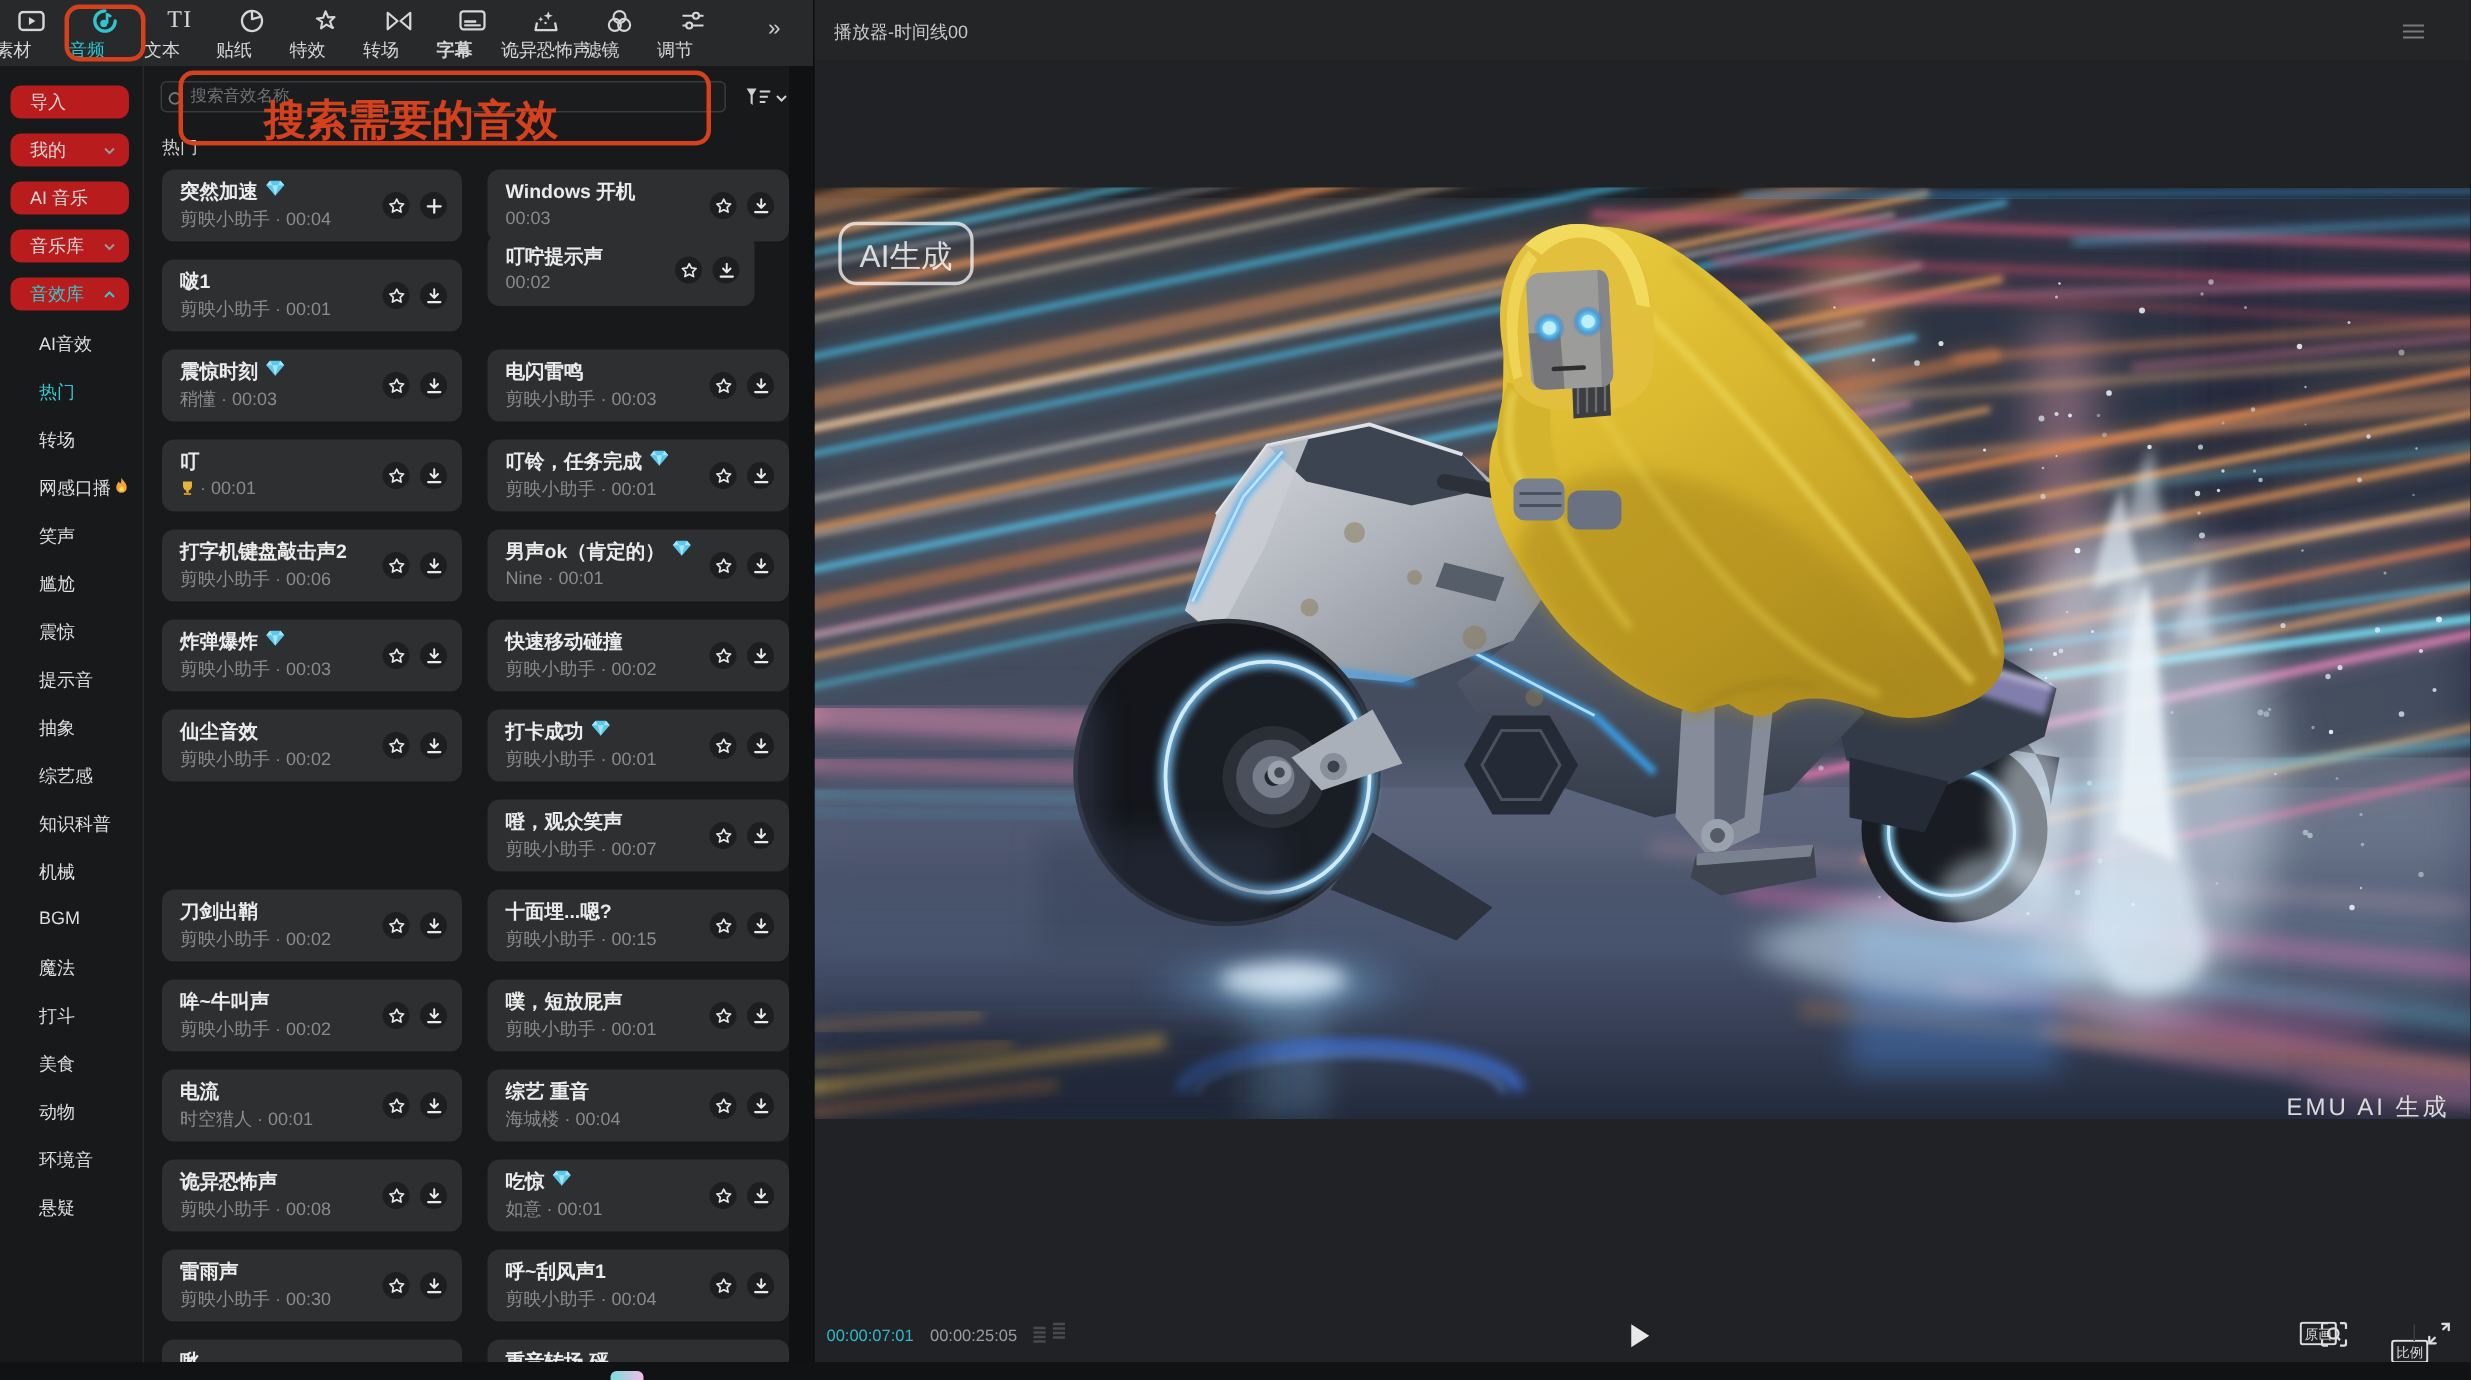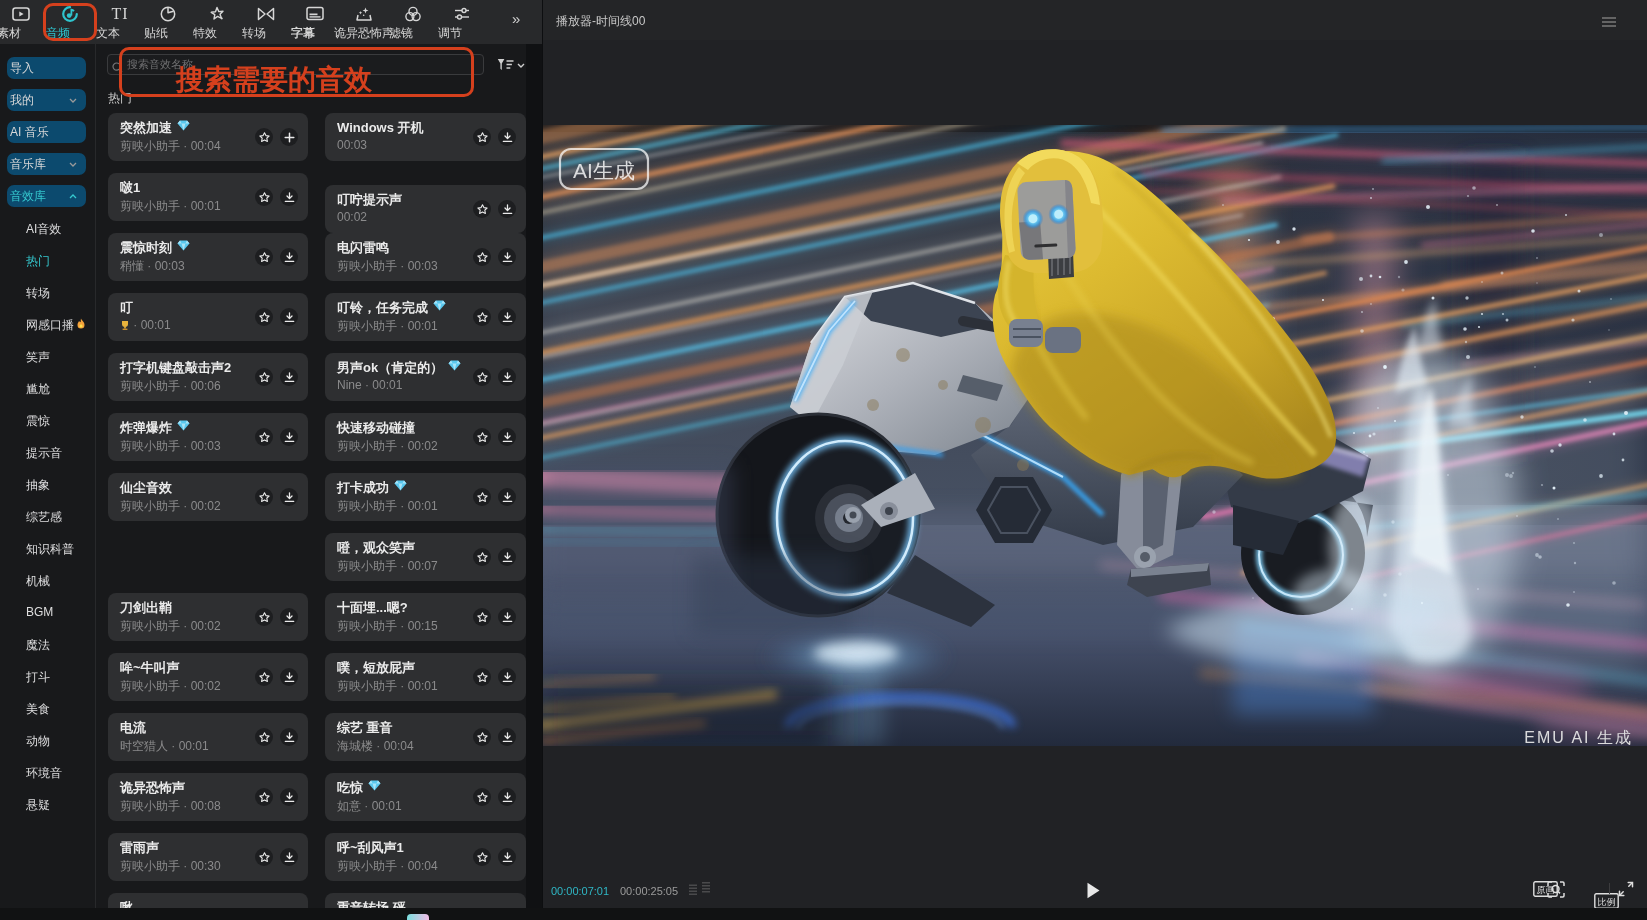--- a/index.html
+++ b/index.html
@@ -9,22 +9,22 @@
 #app { position:relative; width:1647px; height:920px; background:#18191b; }
 
 #toolbar { left:0; top:0; width:543px; height:44px; background:#28292b; }
 .titem { position:absolute; top:4px; color:#d6d6d6; }
 .titem .ic { height:19px; display:flex; align-items:center; justify-content:center; }
 .titem .lb { font-size:12px; margin-top:2px; white-space:nowrap; }
 .titem.sel .lb { color:#2fc4ce; }
 
 #lpanel { left:0; top:44px; width:543px; height:864px; background:#18191b; }
 #sidebar-div { left:95px; top:44px; width:1px; height:864px; background:#28292b; }
-.sbtn { position:absolute; left:7px; width:79px; height:22px; background:#0c4a6e;
-  border-radius:7px; color:#d8d8d8; font-size:12px; line-height:22px; padding-left:3px; }
+.sbtn { position:absolute; left:7px; width:79px; height:22px; background:#b91c1c;
+  border-radius:7px; color:#d8d8d8; font-size:12px; line-height:22px; padding-left:13px; }
 .sbtn.sel { color:#35c8cf; }
 .sitem { position:absolute; left:26px; height:16px; color:#dededf; font-size:12px; white-space:nowrap; }
 .sitem.sel { color:#35c8cf; }
 
 #searchbox { left:107px; top:54px; width:377px; height:21px; background:#1b1c1e;
   border:1px solid #3a3b3d; border-radius:4px; color:#707072; font-size:11px;
   line-height:19px; padding-left:19px; }
 #searchicon { left:112px; top:59px; }
 #filtericon { left:497px; top:58px; }
 #hotlbl { left:108px; top:90px; font-size:12px; color:#cccccc; }
@@ -241,21 +241,21 @@
           <path d="M5.5 0.8 L6.9 3.6 L10.1 4 L7.8 6.2 L8.4 9.4 L5.5 7.9 L2.6 9.4 L3.2 6.2 L0.9 4 L4.1 3.6 Z" fill="none" stroke="#eaeaea" stroke-width="1.1" stroke-linejoin="round"></path>
         </svg>
       </div>
       <div class="cbtn b2">
         <svg width="11" height="11" viewBox="0 0 11 11">
           <path d="M5.5 0.8 V6.2 M3 4 L5.5 6.6 L8 4" fill="none" stroke="#eaeaea" stroke-width="1.3" stroke-linecap="round" stroke-linejoin="round"></path>
           <line x1="1.4" y1="9.4" x2="9.6" y2="9.4" stroke="#eaeaea" stroke-width="1.4" stroke-linecap="round"></line>
         </svg>
       </div>
     </div>
-    <div class="card" style="left:325px;top:185px;width:201px;">
+    <div class="card" style="left:325px;top:156px;width:178px;">
       <div class="t">叮咛提示声</div>
       <div class="s">00:02</div>
       <div class="cbtn b1">
         <svg width="11" height="11" viewBox="0 0 11 11">
           <path d="M5.5 0.8 L6.9 3.6 L10.1 4 L7.8 6.2 L8.4 9.4 L5.5 7.9 L2.6 9.4 L3.2 6.2 L0.9 4 L4.1 3.6 Z" fill="none" stroke="#eaeaea" stroke-width="1.1" stroke-linejoin="round"></path>
         </svg>
       </div>
       <div class="cbtn b2">
         <svg width="11" height="11" viewBox="0 0 11 11">
           <path d="M5.5 0.8 V6.2 M3 4 L5.5 6.6 L8 4" fill="none" stroke="#eaeaea" stroke-width="1.3" stroke-linecap="round" stroke-linejoin="round"></path>

